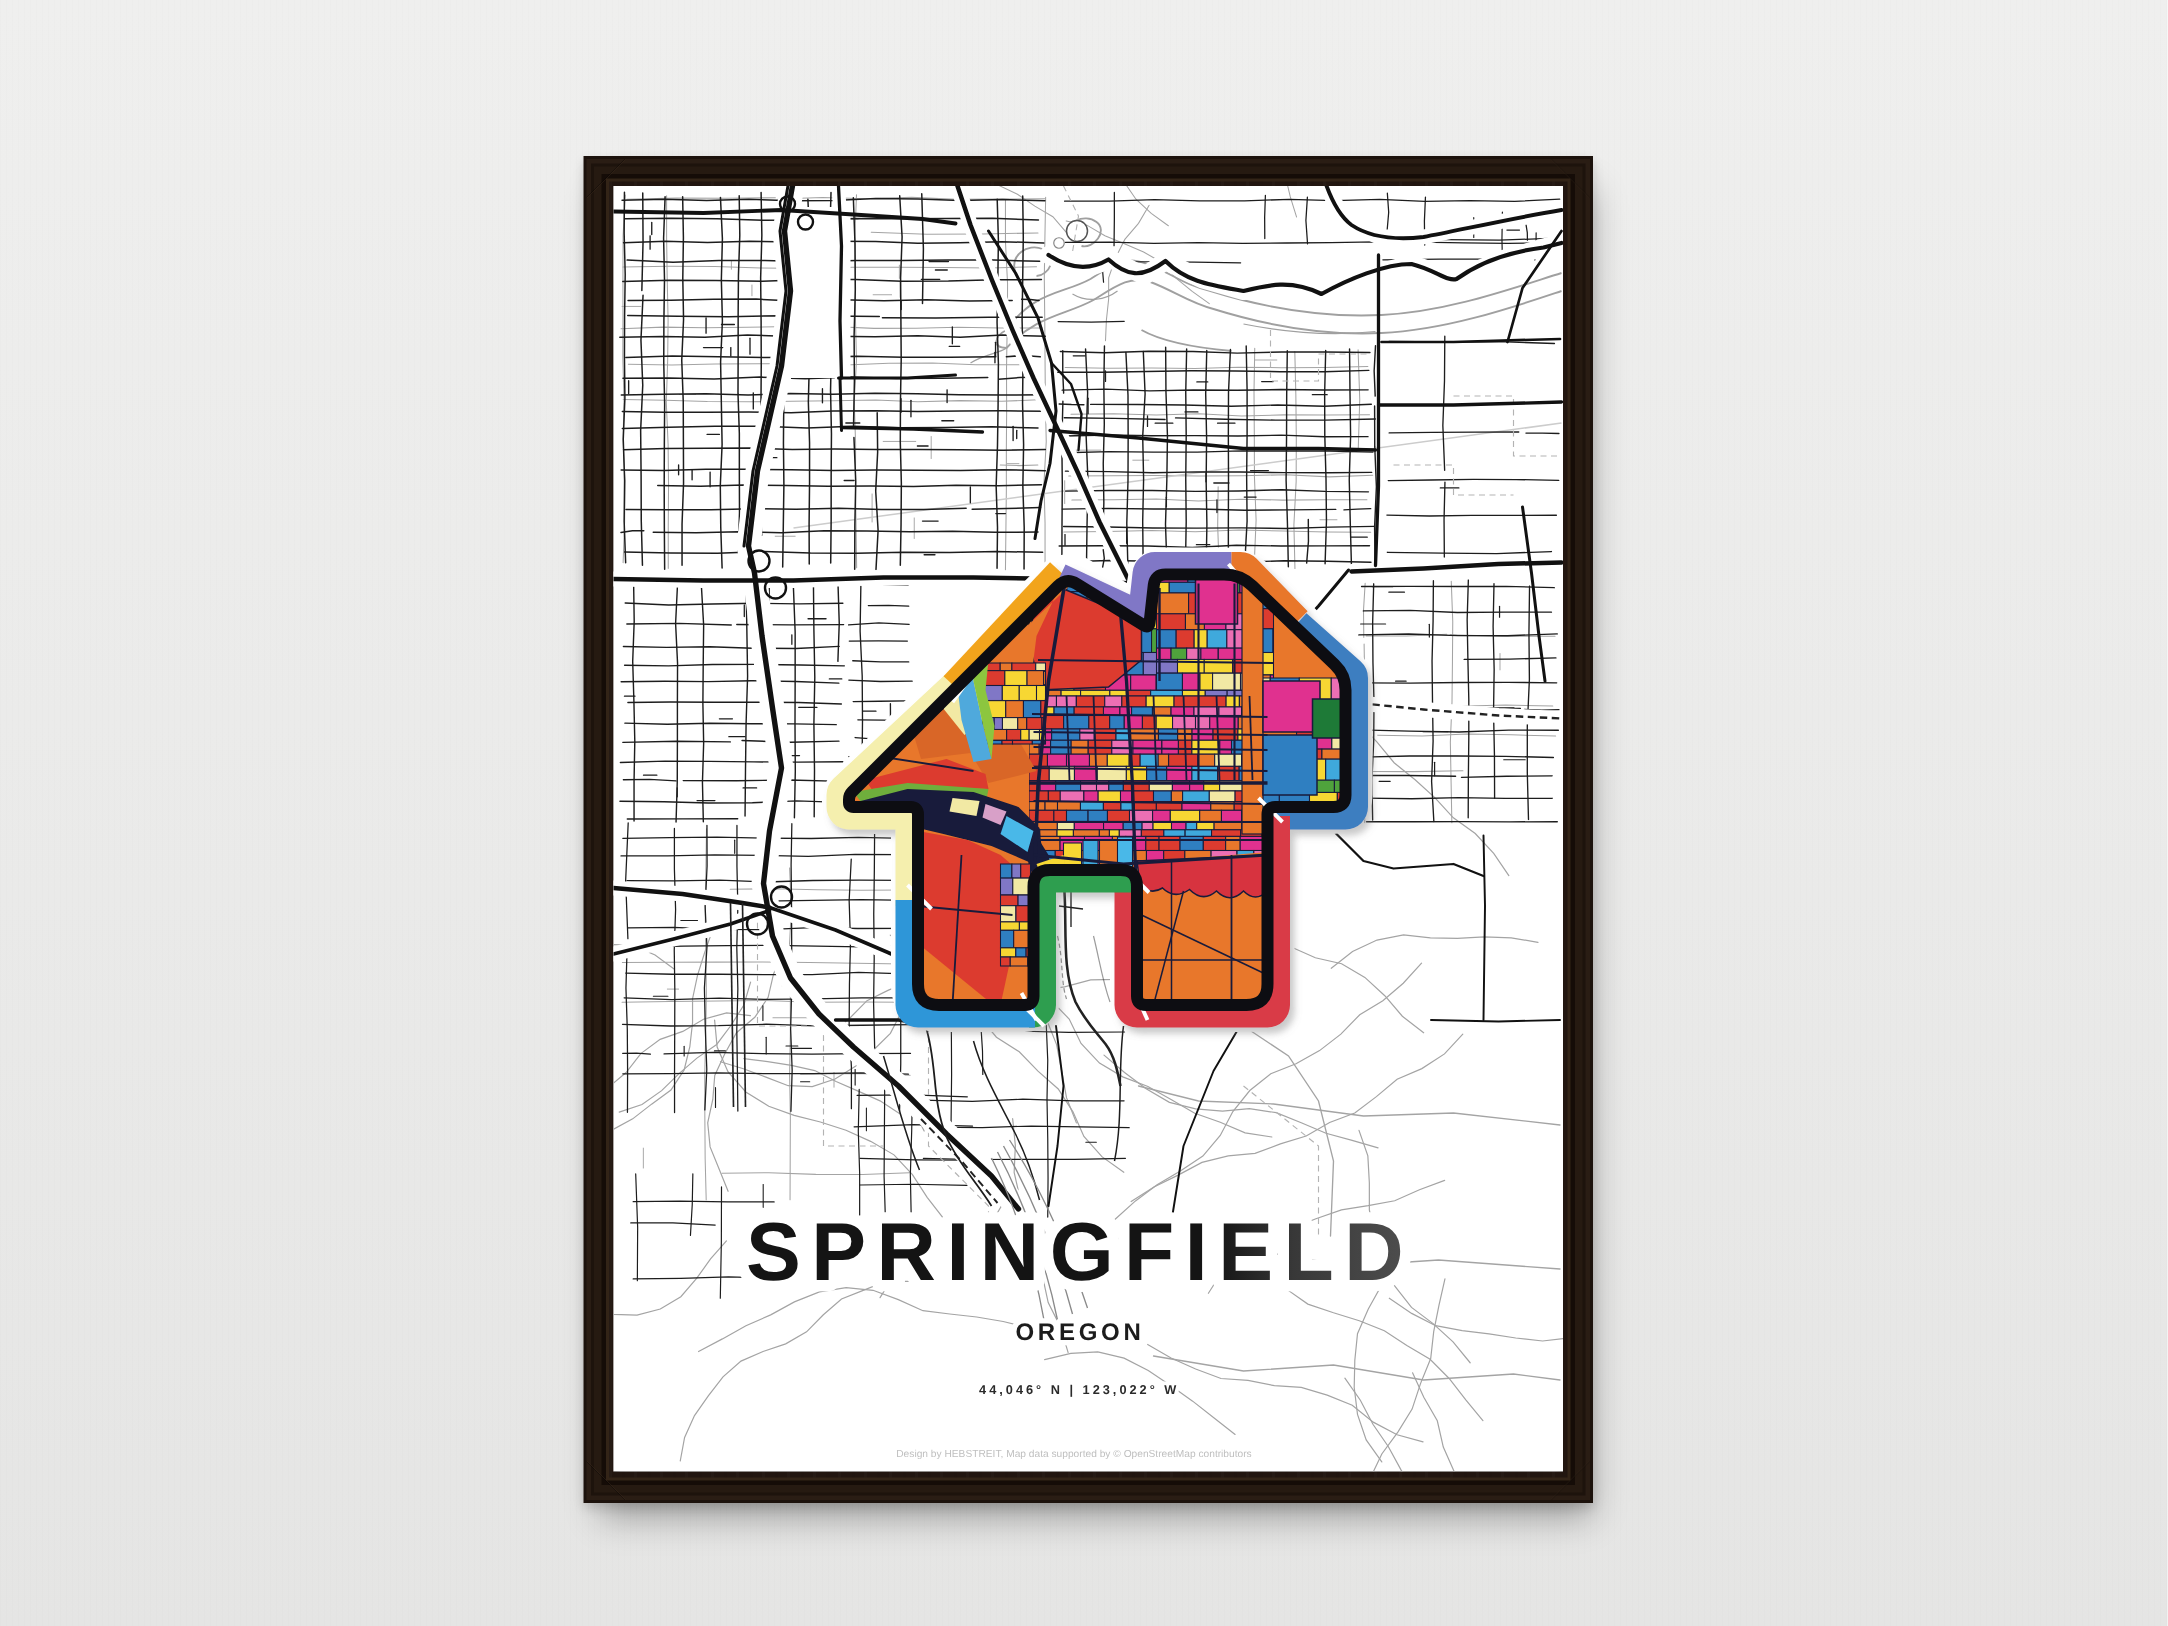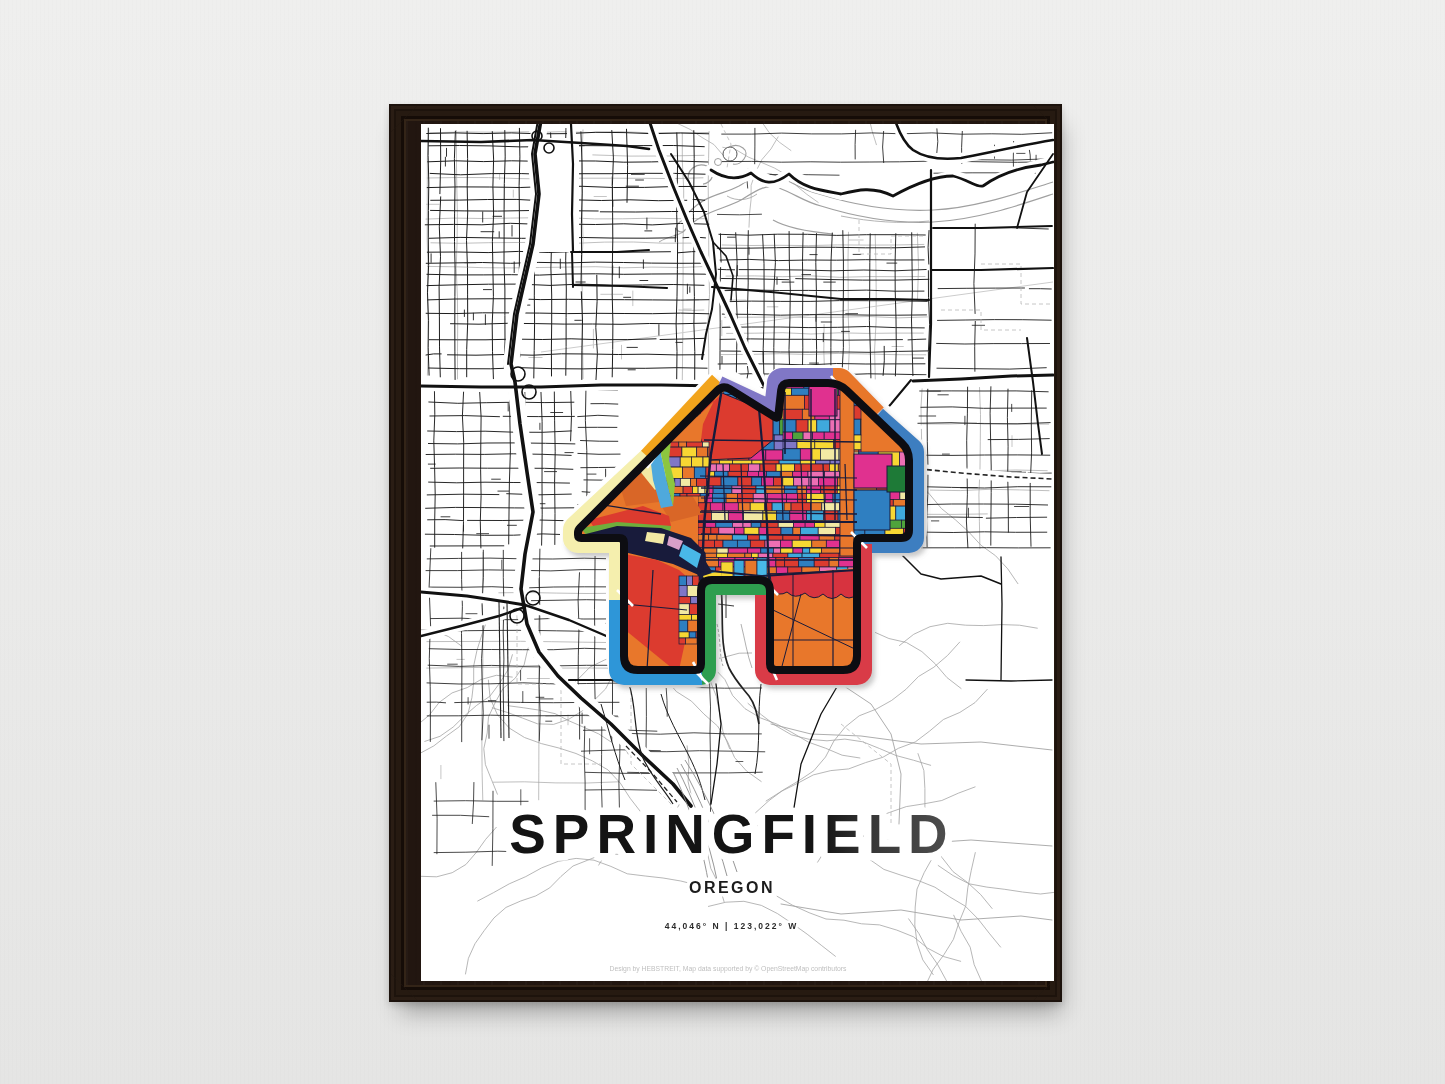--- a/index.html
+++ b/index.html
@@ -1,20 +1,20 @@
 <!DOCTYPE html>
 <html><head><meta charset="utf-8"><style>
 html,body{margin:0;padding:0;width:1445px;height:1084px;overflow:hidden;}
 body{background:repeating-linear-gradient(90deg,rgba(0,0,0,0.006) 0 1px,rgba(255,255,255,0.0) 1px 4px),linear-gradient(180deg,#efefee 0%,#eaeae9 55%,#e5e5e4 100%);font-family:"Liberation Sans",sans-serif;}
 #frame{position:absolute;left:389px;top:104px;width:673px;height:898px;background:#221610;
 box-shadow:5px 16px 22px -6px rgba(0,0,0,0.3),0 3px 7px rgba(0,0,0,0.15);}
 #molding{position:absolute;inset:0;
 box-shadow:inset 0 0 0 2px #1c120c,inset 0 0 0 5px #2a1d14,inset 0 0 0 7px #1d130c,inset 0 0 0 12px #261a11,inset 0 0 0 15px #150c07,inset 0 0 0 17px #332417;}
 #grain{position:absolute;inset:0;background:repeating-linear-gradient(90deg,rgba(255,255,255,0.02) 0 2px,transparent 2px 9px,rgba(0,0,0,0.04) 9px 11px,transparent 11px 17px);}
-#poster{position:absolute;left:32px;top:20px;width:633px;height:857px;background:#fff;box-shadow:inset 0 3px 6px rgba(0,0,0,0.34),inset 3px 0 5px rgba(0,0,0,0.22),inset -1px -1px 4px rgba(0,0,0,0.18);}
+#poster{position:absolute;left:20px;top:20px;width:633px;height:857px;background:#fff;box-shadow:inset 0 3px 6px rgba(0,0,0,0.34),inset 3px 0 5px rgba(0,0,0,0.22),inset -1px -1px 4px rgba(0,0,0,0.18);}
 #poster svg{display:block;}
 </style></head><body>
 
 <div id="frame">
     <div id="grain"></div>
     <div id="molding"></div>
 
 <div style="position:absolute;left:2px;top:2px;width:26px;height:26px;background:linear-gradient(135deg,transparent 48.5%,rgba(0,0,0,0.4) 49.5%,rgba(60,42,28,0.5) 50.5%,transparent 51.5%);"></div>
 <div style="position:absolute;right:2px;top:2px;width:26px;height:26px;background:linear-gradient(225deg,transparent 48.5%,rgba(0,0,0,0.4) 49.5%,rgba(60,42,28,0.5) 50.5%,transparent 51.5%);"></div>
 <div style="position:absolute;left:2px;bottom:2px;width:26px;height:26px;background:linear-gradient(45deg,transparent 48.5%,rgba(0,0,0,0.4) 49.5%,rgba(60,42,28,0.5) 50.5%,transparent 51.5%);"></div>

